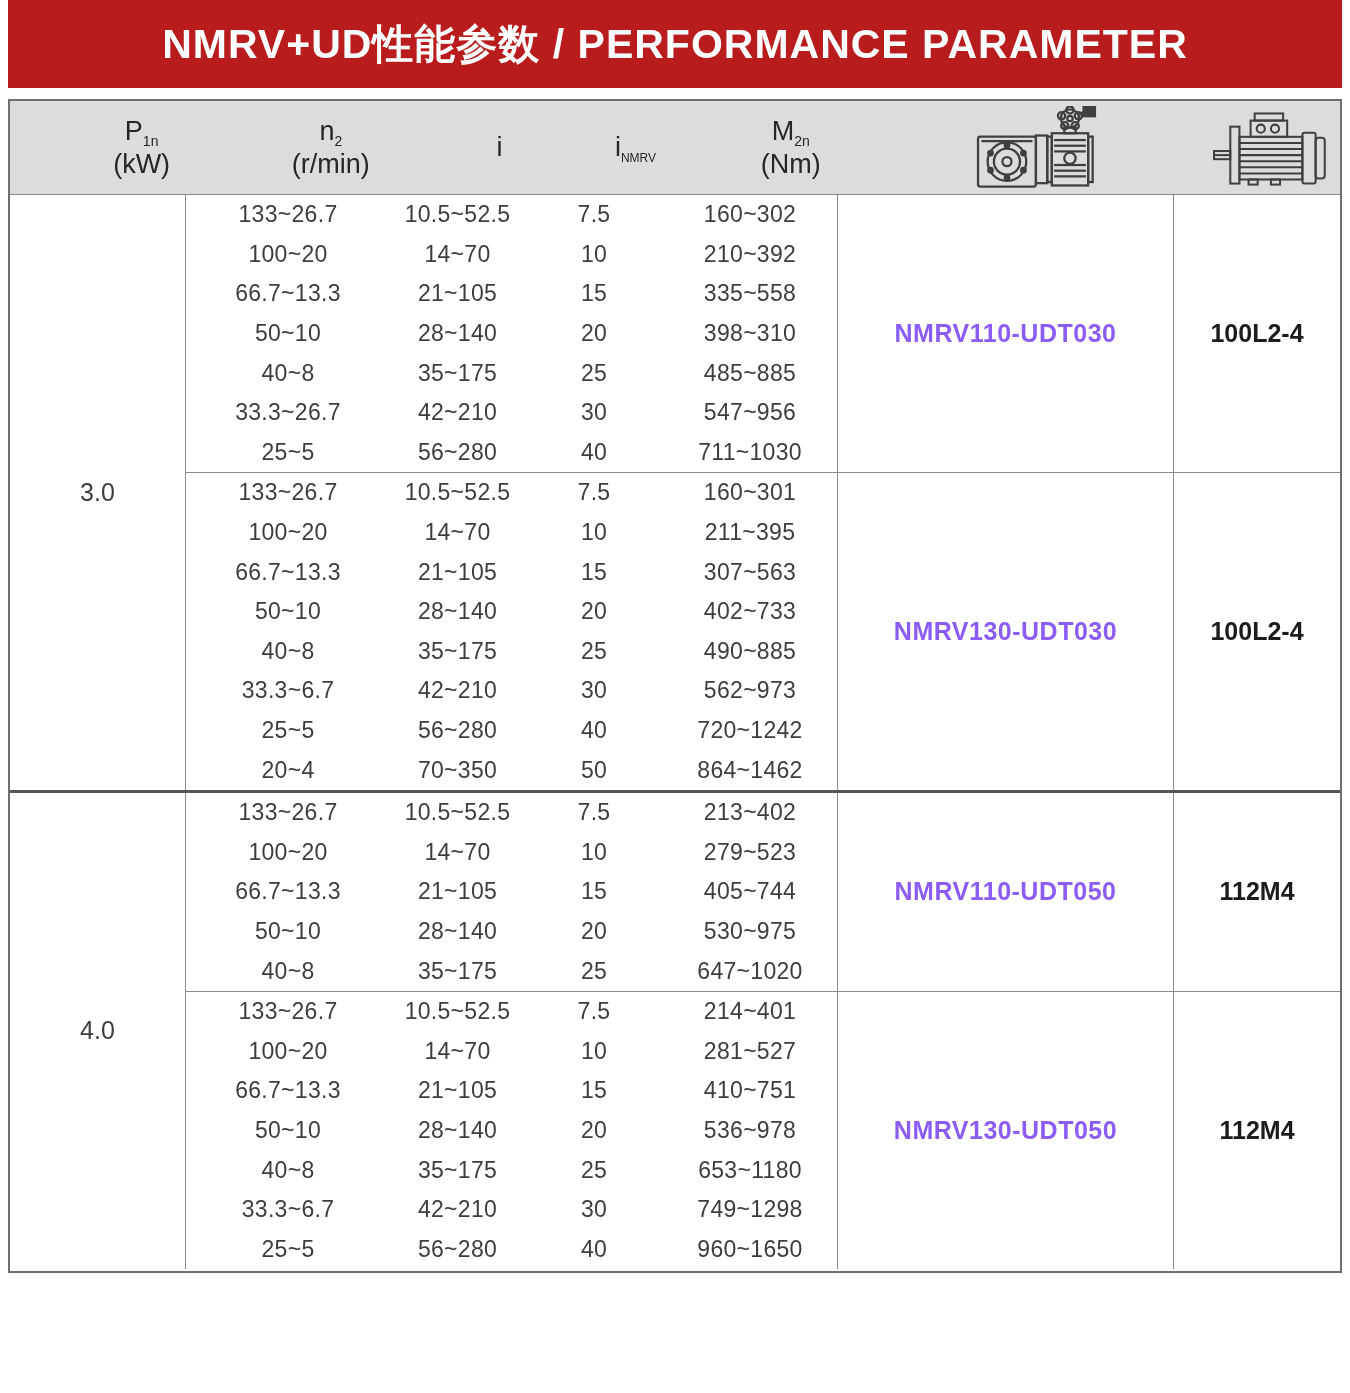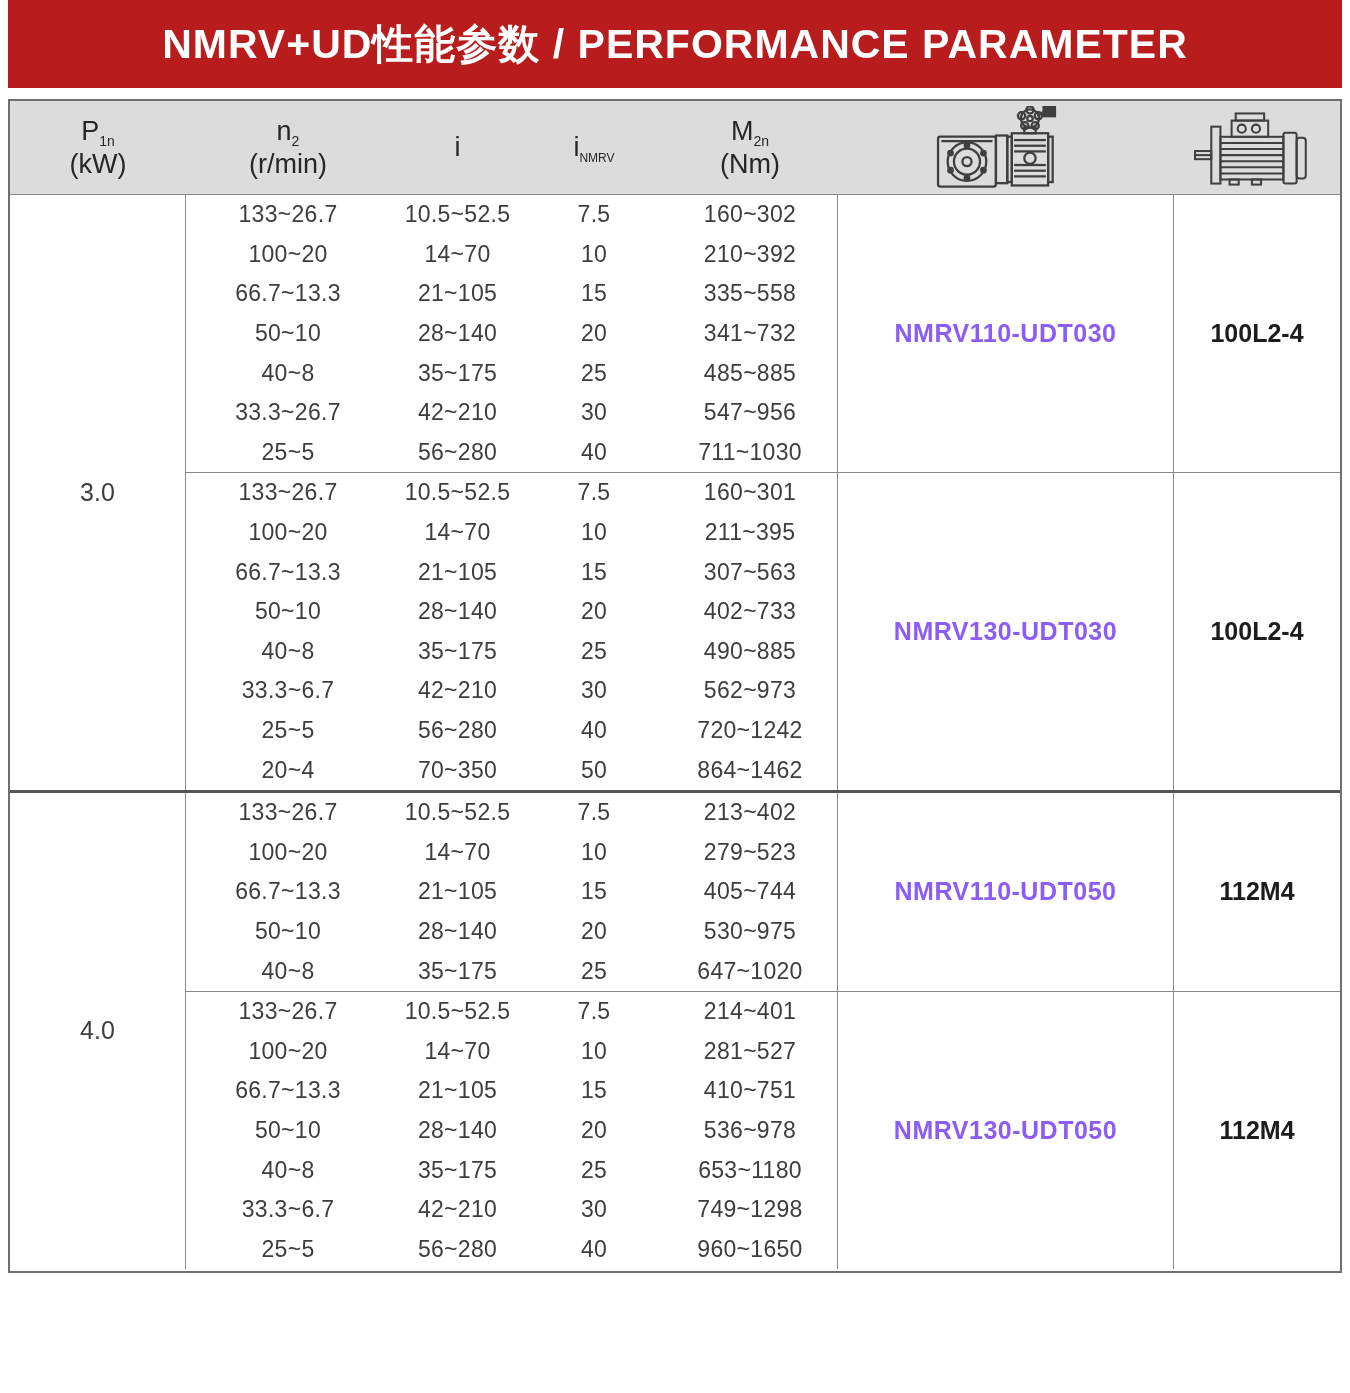--- a/index.html
+++ b/index.html
@@ -90,21 +90,21 @@
 
 <div class="page">
 
   <header class="banner" style="background: #b91c1c;">
     <h1>NMRV+UD性能参数 / PERFORMANCE PARAMETER</h1>
   </header>
 
 
   <section class="perf-table">
 
-    <div class="thead" style="background: rgb(220, 220, 220);">
+    <div class="thead" style="background: rgb(220, 220, 220); padding-left: 44px;">
       <div class="hc c-p">
         <div><span>P</span><sub>1n</sub></div>
         <div>(kW)</div>
       </div>
       <div class="hc c-n2">
         <div><span>n</span><sub>2</sub></div>
         <div>(r/min)</div>
       </div>
       <div class="hc c-i">
         <div>i</div>
@@ -209,21 +209,21 @@
                 <div class="drow">
                   <div class="dcell c-n2">66.7~13.3</div>
                   <div class="dcell c-i">21~105</div>
                   <div class="dcell c-inmrv">15</div>
                   <div class="dcell c-m2n">335~558</div>
                 </div>
                 <div class="drow">
                   <div class="dcell c-n2">50~10</div>
                   <div class="dcell c-i">28~140</div>
                   <div class="dcell c-inmrv">20</div>
-                  <div class="dcell c-m2n">341~732</div>
+                  <div class="dcell c-m2n">398~310</div>
                 </div>
                 <div class="drow">
                   <div class="dcell c-n2">40~8</div>
                   <div class="dcell c-i">35~175</div>
                   <div class="dcell c-inmrv">25</div>
                   <div class="dcell c-m2n">485~885</div>
                 </div>
                 <div class="drow">
                   <div class="dcell c-n2">33.3~26.7</div>
                   <div class="dcell c-i">42~210</div>

